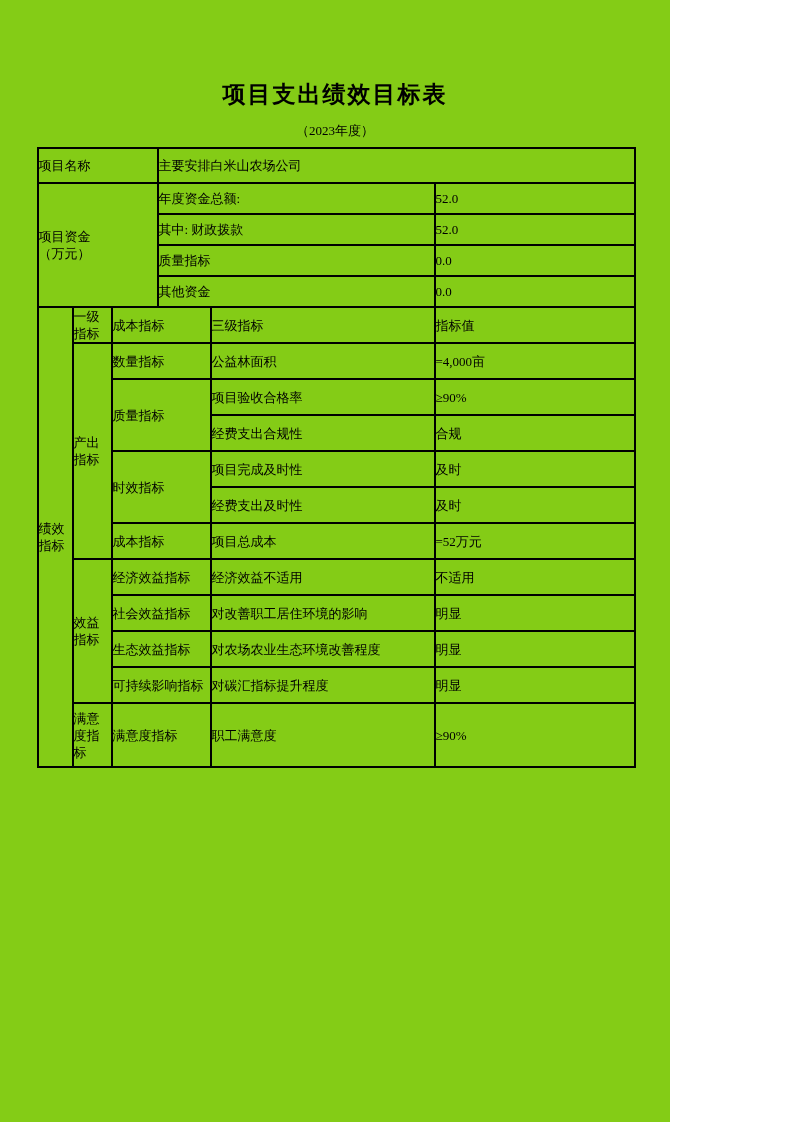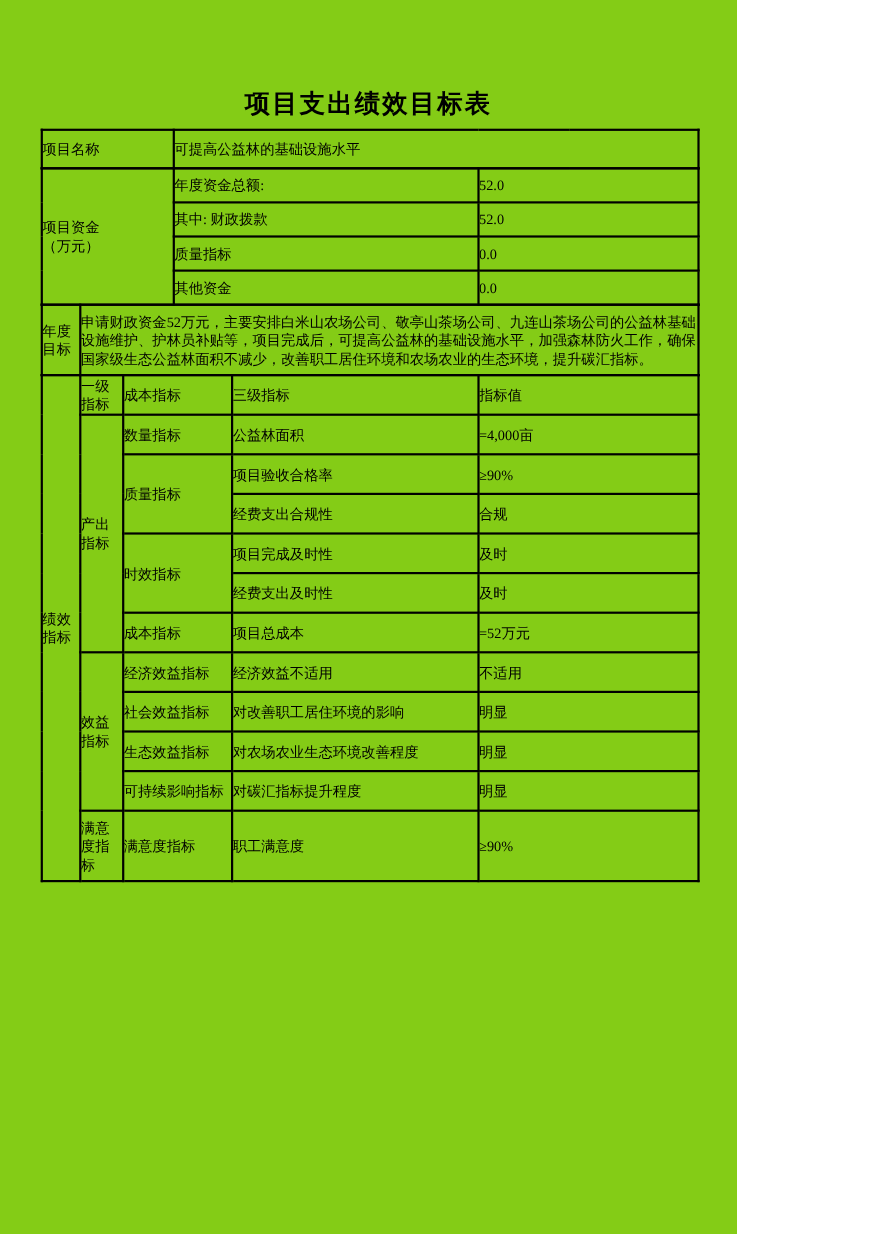--- a/index.html
+++ b/index.html
@@ -23,34 +23,35 @@
   .side-label{letter-spacing:0;}
   .lvl3{text-align:left;padding-left:5px;}
   .big-row td{height:62px;}
   .two-line span{display:block;line-height:17px;}
 </style>
 </head>
 <body>
 
 <div class="page">
   <div class="doc-title">项目支出绩效目标表</div>
+  <div class="doc-subtitle">（2023年度）</div>
 
   <div class="tables">
 
     <table class="t">
       <colgroup>
           <col style="width:120px">
           <col style="width:277px">
           <col style="width:83px">
           <col style="width:117px">
         </colgroup>
       <tbody>
           <tr class="h33">
         <td>项目名称</td>
-        <td colspan="3">可提高公益林的基础设施水平</td>
+        <td colspan="3">主要安排白米山农场公司</td>
       </tr>
     </tbody>
       </table>
 
     <table class="t">
       <colgroup>
           <col style="width:120px">
           <col style="width:277px">
           <col style="width:200px">
         </colgroup>
@@ -71,32 +72,20 @@
         <td class="left pad3">质量指标</td>
         <td class="num">0.0</td>
       </tr>
       <tr class="h29">
         <td class="left pad3">其他资金</td>
         <td class="num">0.0</td>
       </tr>
     </tbody>
       </table>
 
-    <table class="t">
-      <colgroup>
-          <col style="width:35px">
-          <col style="width:562px">
-        </colgroup>
-      <tbody>
-          <tr class="big-row">
-        <td>年度目标</td>
-        <td class="goal-text">申请财政资金52万元，主要安排白米山农场公司、敬亭山茶场公司、九连山茶场公司的公益林基础设施维护、护林员补贴等，项目完成后，可提高公益林的基础设施水平，加强森林防火工作，确保国家级生态公益林面积不减少，改善职工居住环境和农场农业的生态环境，提升碳汇指标。</td>
-      </tr>
-    </tbody>
-      </table>
 
     <table class="t">
       <colgroup>
           <col style="width:35px">
           <col style="width:39px">
           <col style="width:99px">
           <col style="width:224px">
           <col style="width:200px">
         </colgroup>
       <tbody>

